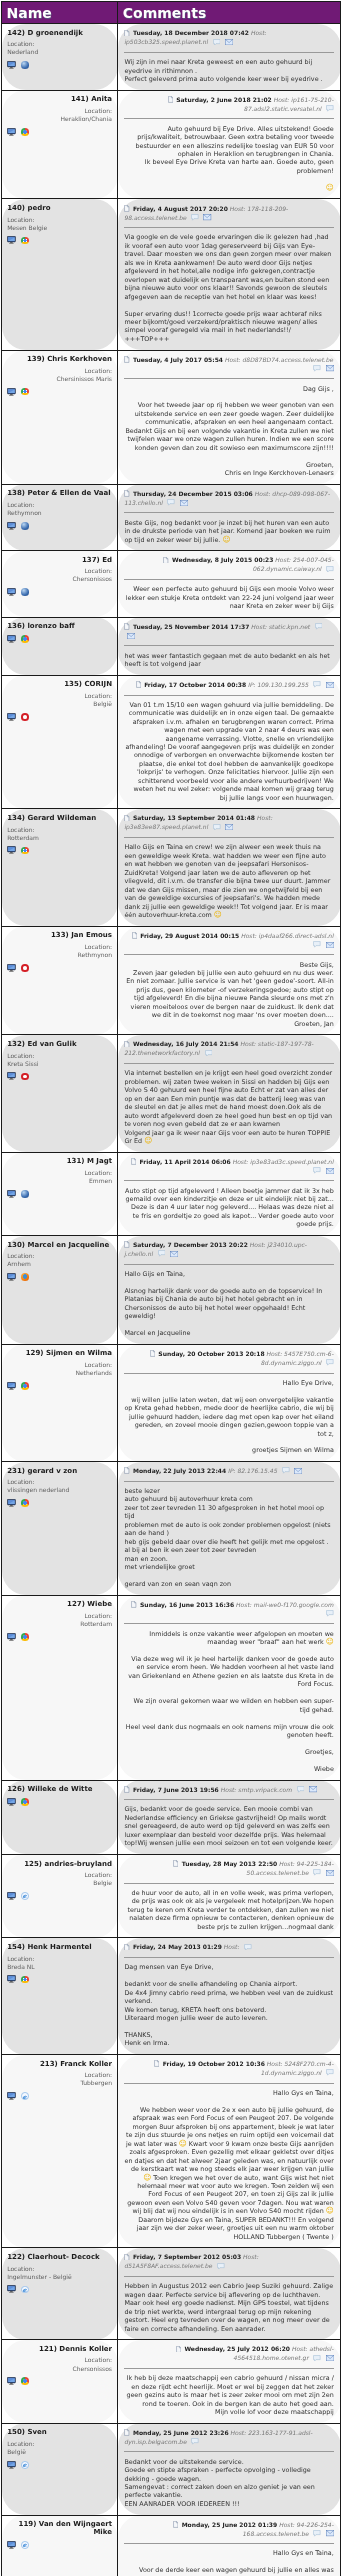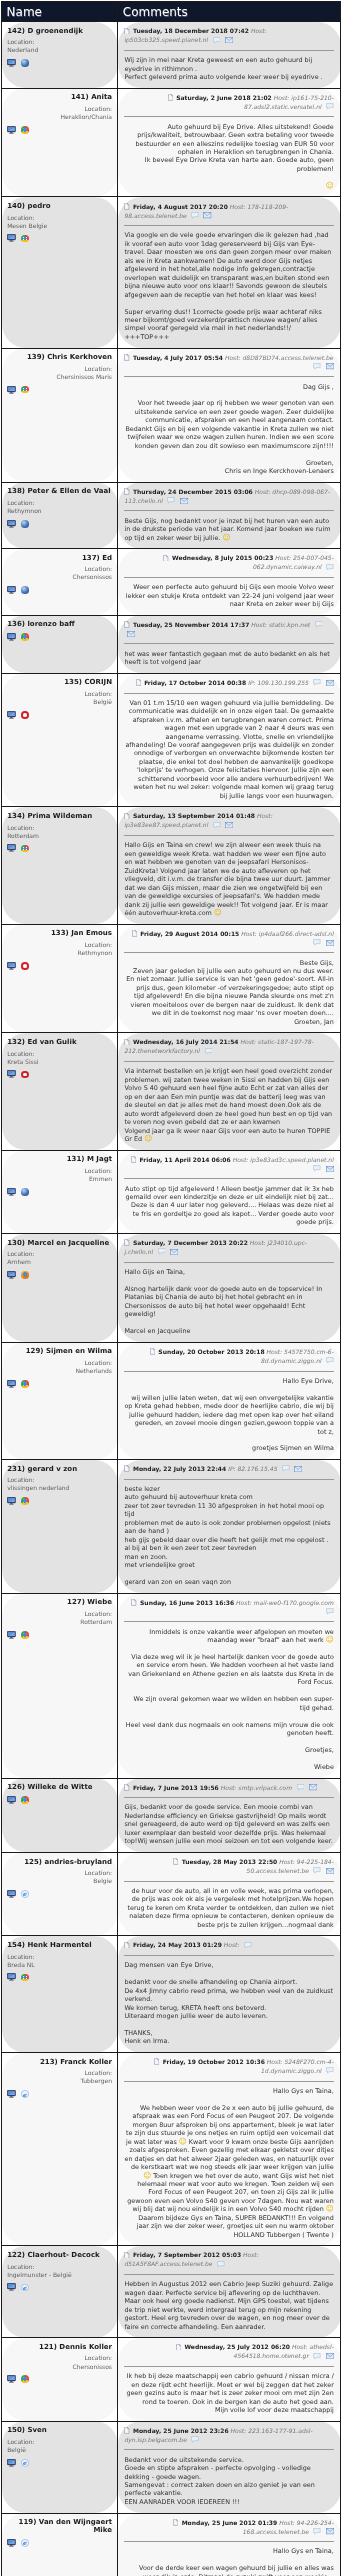--- a/index.html
+++ b/index.html
@@ -1,20 +1,20 @@
 <!DOCTYPE html>
 <html style="font-size:8.2px"><head>
 <meta charset="utf-8">
 <style>
   html,body{margin:0;padding:0;background:#fff;}
   body{min-height:3091px;width:343px;font-family:"DejaVu Sans","Liberation Sans",sans-serif;}
   table.gb{border-collapse:collapse;margin:1px;width:340px;table-layout:fixed;}
   table.gb,table.gb th,table.gb td{border:0.5px solid #1a1a1a;}
   table.gb{border-width:1px;}
-  th.hdr{background:#0f172a;color:#fff;text-align:left;font-size:12px;padding:2.6px 4.6px;font-weight:normal;text-shadow:0.5px 0.5px 0.5px #55557a;}
+  th.hdr{background:#701a75;color:#fff;text-align:left;font-size:14px;padding:2.6px 4.6px;font-weight:bold;text-shadow:0.5px 0.5px 0.5px #55557a;}
   th.hdr-name{width:106px;}
   tr.even{background:#e3e3e3;}
   tr.odd{background:#f7f7f7;text-align:right;}
   td{vertical-align:top;border-radius:24px;}
   td.name-cell{padding:4.6px 5.2px;}
   td.comment-cell{padding:4.1px 6.2px 6.2px 6.2px;}
   .entry-name{font-size:7px;font-weight:bold;color:#1c1c1c;margin-bottom:3.6px;}
   .location-label,.location-value{font-size:6px;color:#5f5f5f;line-height:1.35;}
   .name-icons{margin-top:4.6px;display:flex;align-items:center;gap:4.6px;}
   .date-line{font-size:6px;color:#2b2b2b;line-height:1.5;}
@@ -402,21 +402,21 @@
           </svg>
         </span>
       </div>
       <hr class="sep">
       <div class="comment-text">Van 01 t.m 15/10 een wagen gehuurd via jullie bemiddeling. De communicatie was duidelijk en in onze eigen taal. De gemaakte afspraken i.v.m. afhalen en terugbrengen waren correct. Prima wagen met een upgrade van 2 naar 4 deurs was een aangename verrassing. Vlotte, snelle en vriendelijke afhandeling! De vooraf aangegeven prijs was duidelijk en zonder onnodige of verborgen en onverwachte bijkomende kosten ter plaatse, die enkel tot doel hebben de aanvankelijk goedkope 'lokprijs' te verhogen. Onze felicitaties hiervoor. Jullie zijn een schitterend voorbeeld voor alle andere verhuurbedrijven! We weten het nu wel zeker: volgende maal komen wij graag terug bij jullie langs voor een huurwagen.</div>
     </td>
   </tr>
 
   <tr class="entry-row even">
     <td class="name-cell">
-      <div class="entry-name"><span>134)</span> <span>Prima Wildeman</span></div>
+      <div class="entry-name"><span>134)</span> <span>Gerard Wildeman</span></div>
       <div class="location-label">Location:</div>
       <div class="location-value">Rotterdam</div>
       <div class="name-icons">
         <span class="monitor-icon">
           <svg width="9.3" height="8.2" viewBox="0 0 18 16">
             <rect x="0.5" y="0.5" width="16" height="11" rx="1.5" fill="#2e4470" stroke="#16233d"></rect>
             <rect x="2" y="2" width="13" height="8" fill="#5d8ed8"></rect>
             <path d="M2 10 L15 3 L15 10 Z" fill="#7fb0ec" opacity="0.7"></path>
             <rect x="6" y="12" width="5" height="1.6" fill="#4a4a4a"></rect>
             <rect x="4" y="13.6" width="9" height="1.8" rx="0.7" fill="#8a8a8a"></rect>

